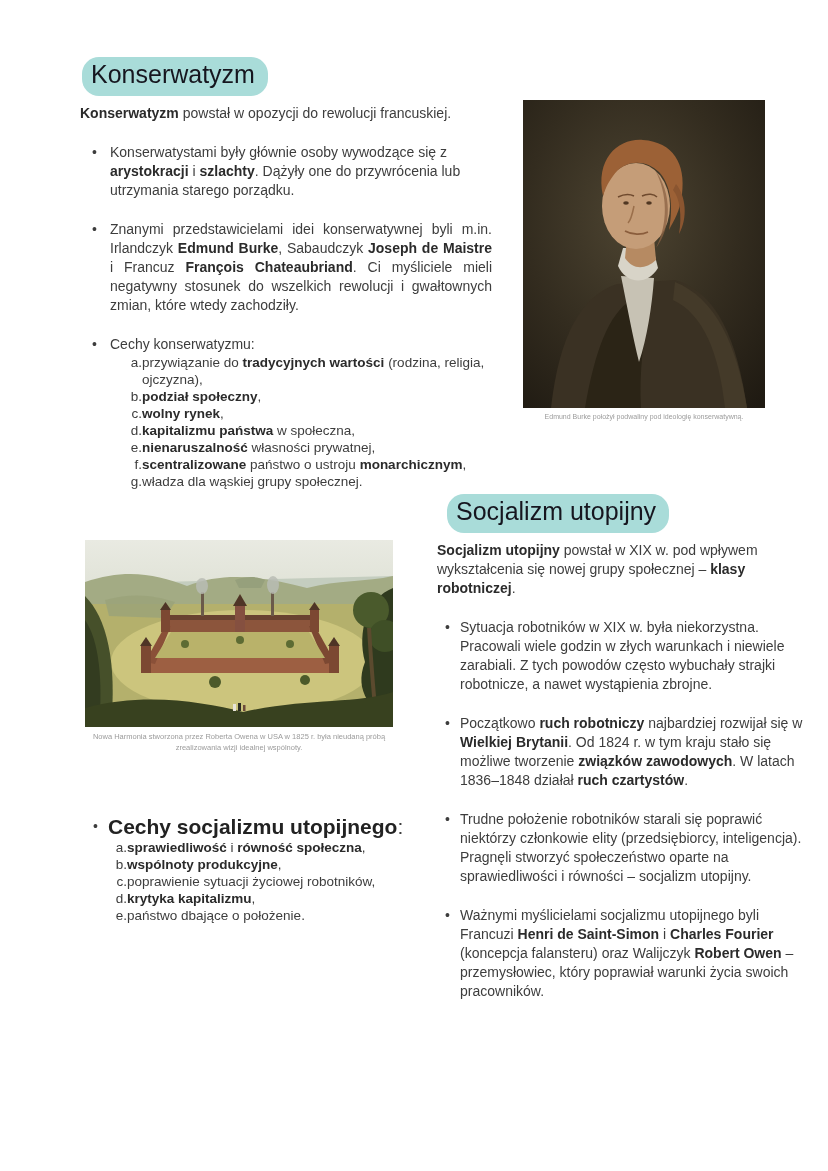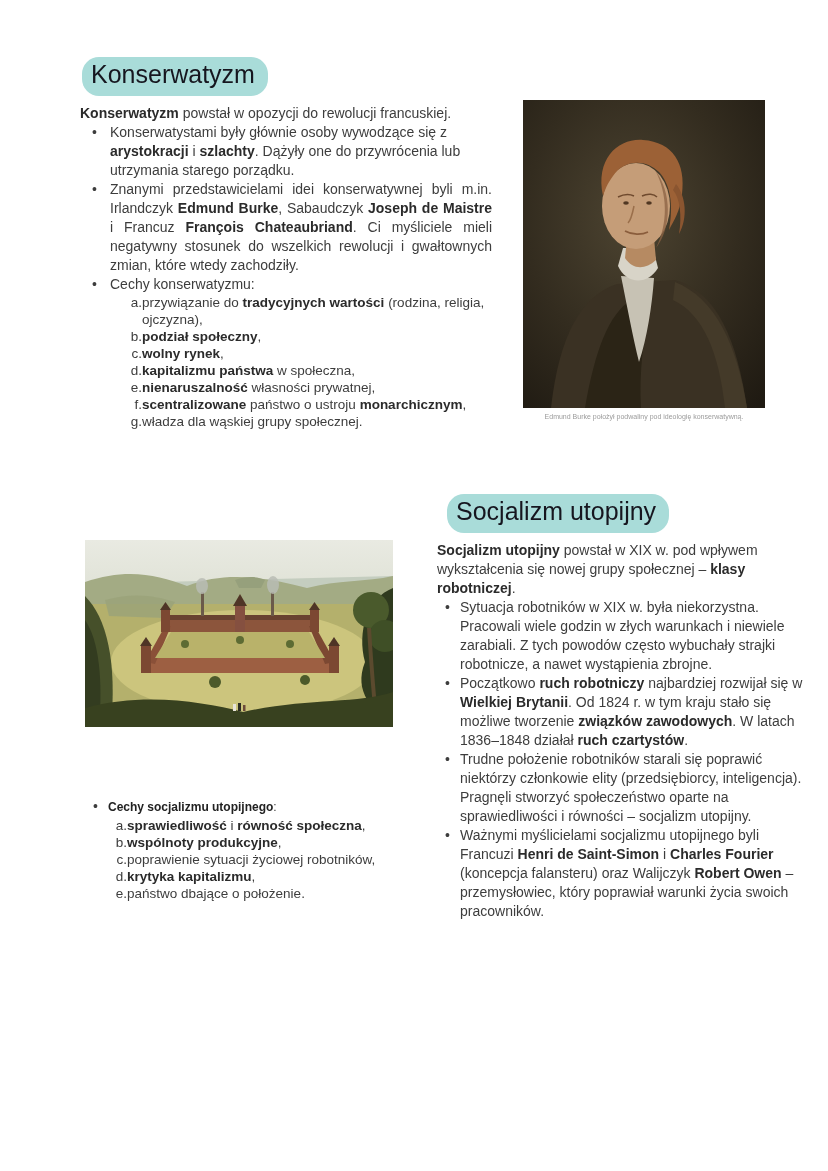--- a/index.html
+++ b/index.html
@@ -8,30 +8,30 @@
     font-family:"Liberation Sans","DejaVu Sans",sans-serif;color:#3d3d3d;
   }
   b{font-weight:700;color:#2b2b2b;}
   .section-title{
     display:inline-block;background:#a9dcd9;color:#16161f;
     font-size:25px;line-height:1.1;padding:4px 13px 7px 9px;border-radius:17px;
   }
   .body-text{font-size:14px;line-height:19px;}
   .intro{margin:0 0 0 0;}
   .doc-bullets{list-style:none;margin:0;padding:0;}
-  .doc-bullets>li{position:relative;padding-left:30px;}
+  .doc-bullets>li{position:relative;padding-left:30px;margin-top:20px;}
   .doc-bullets>li::before{content:"\2022";position:absolute;left:12px;}
   .doc-bullets.tight>li{padding-left:23px;}
   .doc-bullets.tight>li::before{left:8px;}
   .justify{text-align:justify;}
   .letters{list-style:none;margin:0 0 0 14px;padding:0;font-size:13.5px;line-height:17px;}
   .letters li{display:flex;align-items:flex-start;}
   .letters .m{flex:0 0 18px;text-align:right;white-space:pre;}
   .letters .txt{flex:1;}
-  .features-heading{font-size:12px;line-height:20px;}
+  .features-heading{font-size:21px;line-height:20px;}
   .features-heading b{color:#222;}
   .figure{position:absolute;}
   .figure svg{display:block;}
   .caption{font-size:7px;line-height:1.5;color:#9b9b9b;text-align:center;margin-top:4px;}
   .caption.two-line{font-size:7.5px;}
   .abs{position:absolute;}
 </style>
 </head>
 <body>
 
@@ -177,20 +177,21 @@
       <path d="M308 48 C282 58 272 92 280 122 C268 152 288 170 308 187 Z" fill="#2f3a1e"></path>
       <circle cx="286" cy="70" r="18" fill="#4a5a2c"></circle>
       <circle cx="300" cy="96" r="16" fill="#3f4f26"></circle>
       <path d="M284 88 C286 120 288 150 292 187" stroke="#5b4a2e" stroke-width="4" fill="none"></path>
       <path d="M0 187 L0 168 C60 152 118 162 158 172 C220 158 272 164 308 152 L308 187 Z" fill="#38411f"></path>
 
       <rect x="148" y="164" width="3" height="7" fill="#e8e4d8"></rect>
       <rect x="153" y="163" width="3" height="8" fill="#2c2c24"></rect>
       <rect x="158" y="165" width="2.5" height="6" fill="#6b4a3a"></rect>
     </svg>
+    <figcaption class="caption two-line">Nowa Harmonia stworzona przez Roberta Owena w USA w 1825 r. była nieudaną próbą zrealizowania wizji idealnej wspólnoty.</figcaption>
   </figure>
 
   <div class="abs body-text" style="left:85px;top:797px;width:335px;">
     <ul class="doc-bullets tight">
       <li>
         <span class="features-heading"><b>Cechy socjalizmu utopijnego</b><span>:</span></span>
         <ol class="letters" style="margin-left:1px;">
           <li>
               <span class="m">a.</span>
               <span class="txt"><b>sprawiedliwość</b><span> i </span><b>równość społeczna</b><span>,</span></span>

